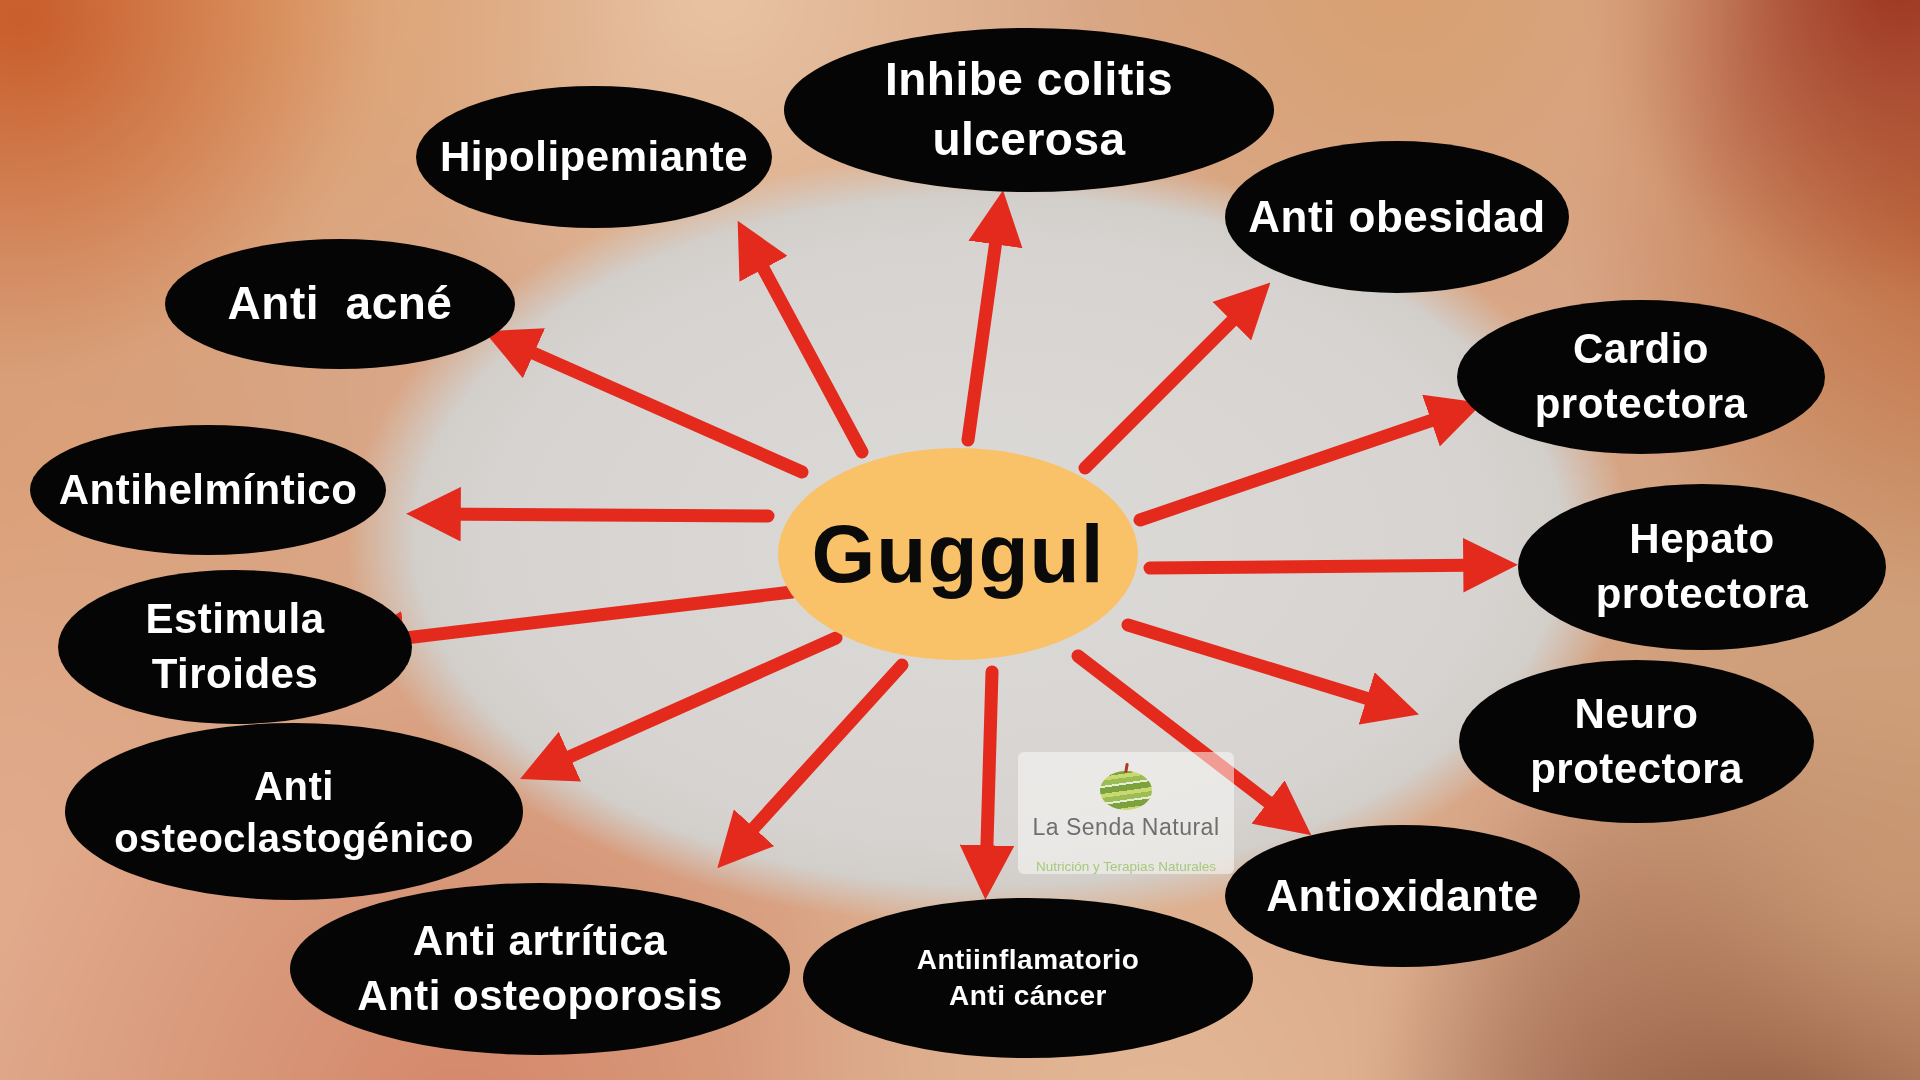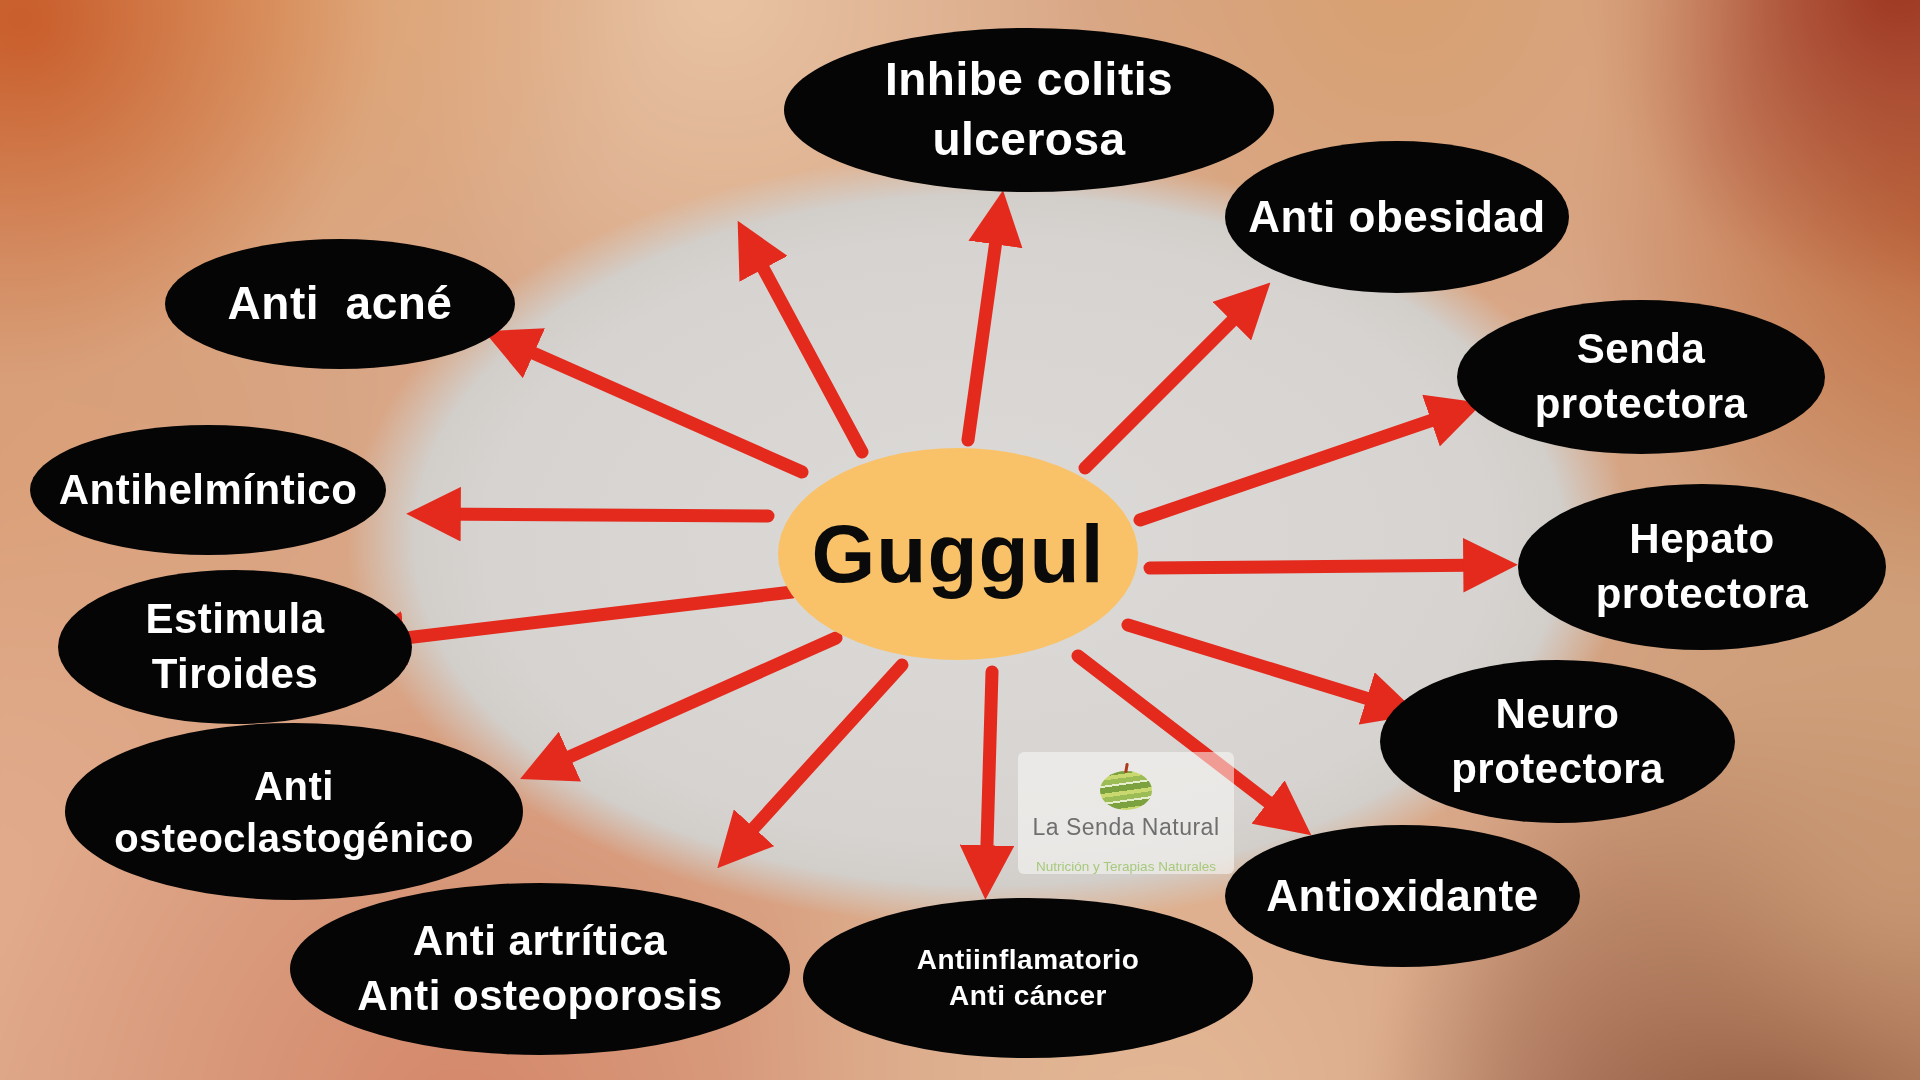--- a/index.html
+++ b/index.html
@@ -109,30 +109,31 @@
       <line x1="902" y1="665" x2="732" y2="852" marker-end="url(#ah)"></line>
       <line x1="836" y1="638" x2="540" y2="770" marker-end="url(#ah)"></line>
       <line x1="792" y1="592" x2="372" y2="642" marker-end="url(#ah)"></line>
       <line x1="768" y1="516" x2="428" y2="514" marker-end="url(#ah)"></line>
       <line x1="802" y1="472" x2="504" y2="340" marker-end="url(#ah)"></line>
     </g>
   </svg>
 
   <div class="node" style="left:784px;  top:28px;  width:490px; height:164px; font-size:46px;">Inhibe colitis
 ulcerosa</div>
+  <div class="node" style="left:416px;  top:86px;  width:356px; height:142px; font-size:42px;">Hipolipemiante</div>
   <div class="node" style="left:1225px; top:141px; width:344px; height:152px; font-size:44px;">Anti obesidad</div>
   <div class="node" style="left:165px;  top:239px; width:350px; height:130px; font-size:46px;">Anti  acné</div>
-  <div class="node" style="left:1457px; top:300px; width:368px; height:154px; font-size:42px;">Senda
+  <div class="node" style="left:1457px; top:300px; width:368px; height:154px; font-size:42px;">Cardio
 protectora</div>
   <div class="node" style="left:30px;   top:425px; width:356px; height:130px; font-size:42px;">Antihelmíntico</div>
   <div class="node" style="left:1518px; top:484px; width:368px; height:166px; font-size:42px;">Hepato
 protectora</div>
   <div class="node" style="left:58px;   top:570px; width:354px; height:154px; font-size:42px;text-align:center;">Estimula
 Tiroides</div>
-  <div class="node" style="left:1380px; top:660px; width:355px; height:163px; font-size:42px;">Neuro
+  <div class="node" style="left:1459px; top:660px; width:355px; height:163px; font-size:42px;">Neuro
 protectora</div>
   <div class="node" style="left:65px;   top:723px; width:458px; height:177px; font-size:40px;">Anti
 osteoclastogénico</div>
   <div class="node" style="left:1225px; top:825px; width:355px; height:142px; font-size:44px;">Antioxidante</div>
   <div class="node" style="left:290px;  top:883px; width:500px; height:172px; font-size:42px;">Anti artrítica
 Anti osteoporosis</div>
   <div class="node" style="left:803px;  top:898px; width:450px; height:160px; font-size:28px;">Antiinflamatorio
 Anti cáncer</div>
 
   <div class="center-node" style="left:778px; top:448px; width:360px; height:212px;">Guggul</div>

